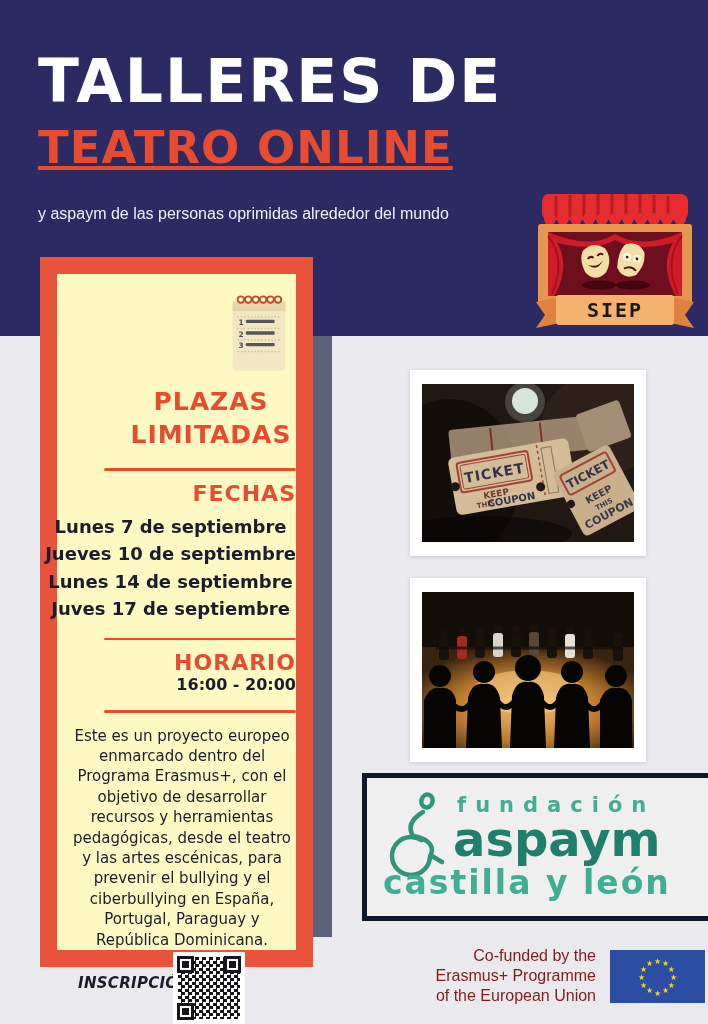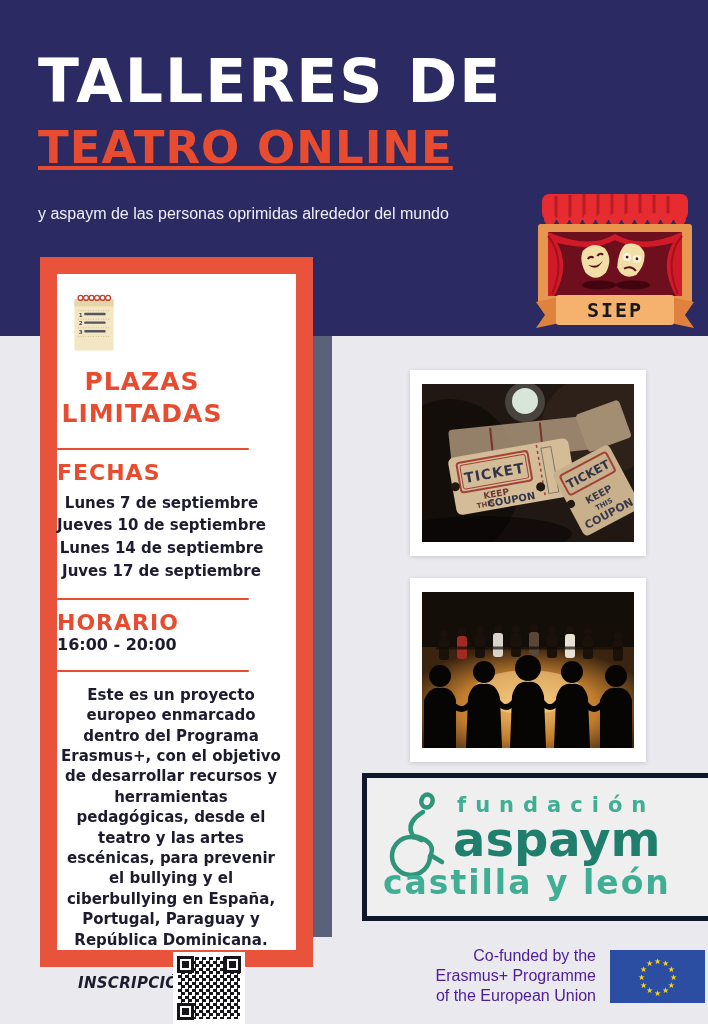--- a/index.html
+++ b/index.html
@@ -17,32 +17,32 @@
             color:#e74c31; letter-spacing:1px; white-space:nowrap;text-decoration:underline; }
   .subtitle { position:absolute; left:38px; top:181px; font-size:16px; line-height:1.35;
               color:#f0f0f7; font-family:"Liberation Sans", sans-serif; }
   .siep-badge { position:absolute; left:530px; top:190px; width:170px; height:142px; }
 
   
   .shadow-rect { position:absolute; left:60px; top:336px; width:272px; height:601px; background:#5c6078; }
 
   
   .card { position:absolute; left:40px; top:257px; width:273px; height:710px; background:#e9533b; }
-  .card-inner { position:absolute; left:17px; top:17px; right:17px; bottom:17px; background:#ffffff;
-                display:flex; flex-direction:column; align-items:flex-start; text-align:center; }
+  .card-inner { position:absolute; left:17px; top:17px; right:17px; bottom:17px; background:#fef9c3;
+                display:flex; flex-direction:column; align-items:flex-end; text-align:center; }
   .notepad { margin-top:19px; width:74px; height:96px; }
   .plazas { margin-top:14px; font-size:25px; font-weight:bold; color:#e74c31;
             line-height:1.3; letter-spacing:1px; width:170px; }
   .divider { width:192px; height:3px; background:#e74c31; border-radius:2px; }
   .div1 { margin-top:17px; } .div2 { margin-top:15px; } .div3 { margin-top:16px; }
   .sec-heading { margin-top:10px; font-size:22px; font-weight:bold; color:#e74c31; letter-spacing:1px; }
-  .dates { margin-top:7px; font-size:15px; font-weight:bold; color:#1c1c2e; line-height:1.53; }
+  .dates { margin-top:7px; font-size:18px; font-weight:bold; color:#1c1c2e; line-height:1.53; }
   .dates span { display:block; white-space:nowrap; }
   .time { font-size:16px; font-weight:bold; color:#1c1c2e; }
-  .description { margin-top:13px; font-size:15px; font-weight:bold; color:#1c1c2e;
+  .description { margin-top:13px; font-size:15px; font-weight:normal; color:#1c1c2e;
                  line-height:1.36; width:228px; }
 
   
   .photo-frame { position:absolute; left:410px; width:236px; background:#ffffff;
                  box-shadow:0 1px 4px rgba(40,40,60,.18); }
   .photo1 { top:370px; height:186px; }
   .photo2 { top:578px; height:184px; }
   .photo-frame svg { position:absolute; left:12px; top:14px; }
 
   
@@ -51,21 +51,21 @@
   .aspaym .wheel-icon { position:absolute; left:18px; top:14px; }
   .asp-l1 { position:absolute; left:90px; top:15px; font-size:21px; font-weight:bold;
             letter-spacing:9px; color:#3fae93; white-space:nowrap; }
   .asp-l2 { position:absolute; left:86px; top:33px; font-size:48px; font-weight:bold;
             color:#1f7f6c; letter-spacing:0px; white-space:nowrap; }
   .asp-l3 { position:absolute; left:16px; top:85px; font-size:33px; font-weight:bold;
             color:#3fae93; letter-spacing:2px; white-space:nowrap; }
 
   
   .eu-text { position:absolute; right:112px; top:946px; text-align:right; font-size:16px;
-             line-height:1.24; color:#4c1d95; font-family:"Liberation Sans", sans-serif; }
+             line-height:1.24; color:#7f1d1d; font-family:"Liberation Sans", sans-serif; }
   .eu-text span { display:block; white-space:nowrap; }
   .eu-flag { position:absolute; left:610px; top:950px; }
 
   
   .inscription-label { position:absolute; left:78px; top:974px; font-size:15px; font-weight:bold;
                        font-style:italic; color:#1c1c2e; letter-spacing:.3px; }
   .qr { position:absolute; left:173px; top:952px; width:72px; height:72px; background:#ffffff; }
   .qr-inner { position:absolute; left:5px; top:5px; right:5px; bottom:5px;
               background-image:repeating-conic-gradient(#15151a 0% 25%, transparent 0% 50%);
               background-size:7px 7px; }

